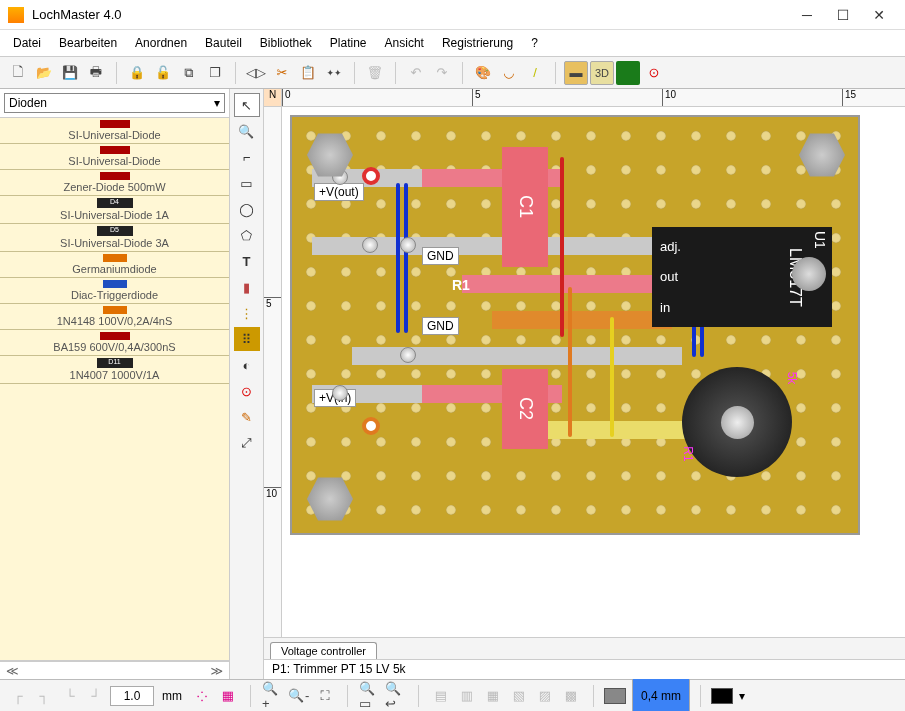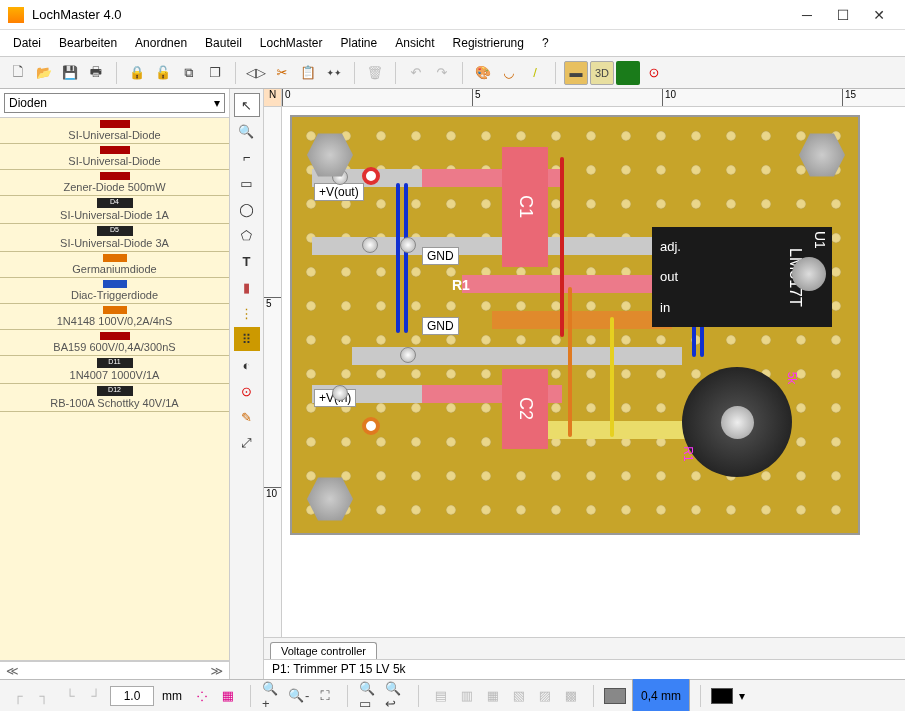--- a/index.html
+++ b/index.html
@@ -82,21 +82,21 @@
   <div class="winbtn">─</div>
   <div class="winbtn">☐</div>
   <div class="winbtn">✕</div>
 </div>
 
 <div class="menubar">
   <span>Datei</span>
   <span>Bearbeiten</span>
   <span>Anordnen</span>
   <span>Bauteil</span>
-  <span>LochMaster</span>
+  <span>Bibliothek</span>
   <span>Platine</span>
   <span>Ansicht</span>
   <span>Registrierung</span>
   <span>?</span>
 </div>
 
 <div class="toolbar">
   <div class="tbtn">🗋</div>
   <div class="tbtn" style="color:#c90">📂</div>
   <div class="tbtn" style="color:#13c">💾</div>
@@ -138,21 +138,20 @@
       <div class="part"><span class="sym sym-red"></span><span>SI-Universal-Diode</span></div>
       <div class="part"><span class="sym sym-red"></span><span>SI-Universal-Diode</span></div>
       <div class="part"><span class="sym sym-red"></span><span>Zener-Diode 500mW</span></div>
       <div class="part"><span class="sym sym-dark">D4</span><span>SI-Universal-Diode 1A</span></div>
       <div class="part"><span class="sym sym-dark">D5</span><span>SI-Universal-Diode 3A</span></div>
       <div class="part"><span class="sym sym-orange"></span><span>Germaniumdiode</span></div>
       <div class="part"><span class="sym sym-blue"></span><span>Diac-Triggerdiode</span></div>
       <div class="part"><span class="sym sym-orange"></span><span>1N4148  100V/0,2A/4nS</span></div>
       <div class="part"><span class="sym sym-red"></span><span>BA159 600V/0,4A/300nS</span></div>
       <div class="part"><span class="sym sym-dark">D11</span><span>1N4007 1000V/1A</span></div>
-      <div class="part"><span class="sym sym-dark">D12</span><span>RB-100A Schottky  40V/1A</span></div>
     </div>
     <div class="sym-scroll">
         <span>≪</span>
         <span>≫</span>
       </div>
   </div>
 
   <div class="workcol">
     <div class="workrow">
 

